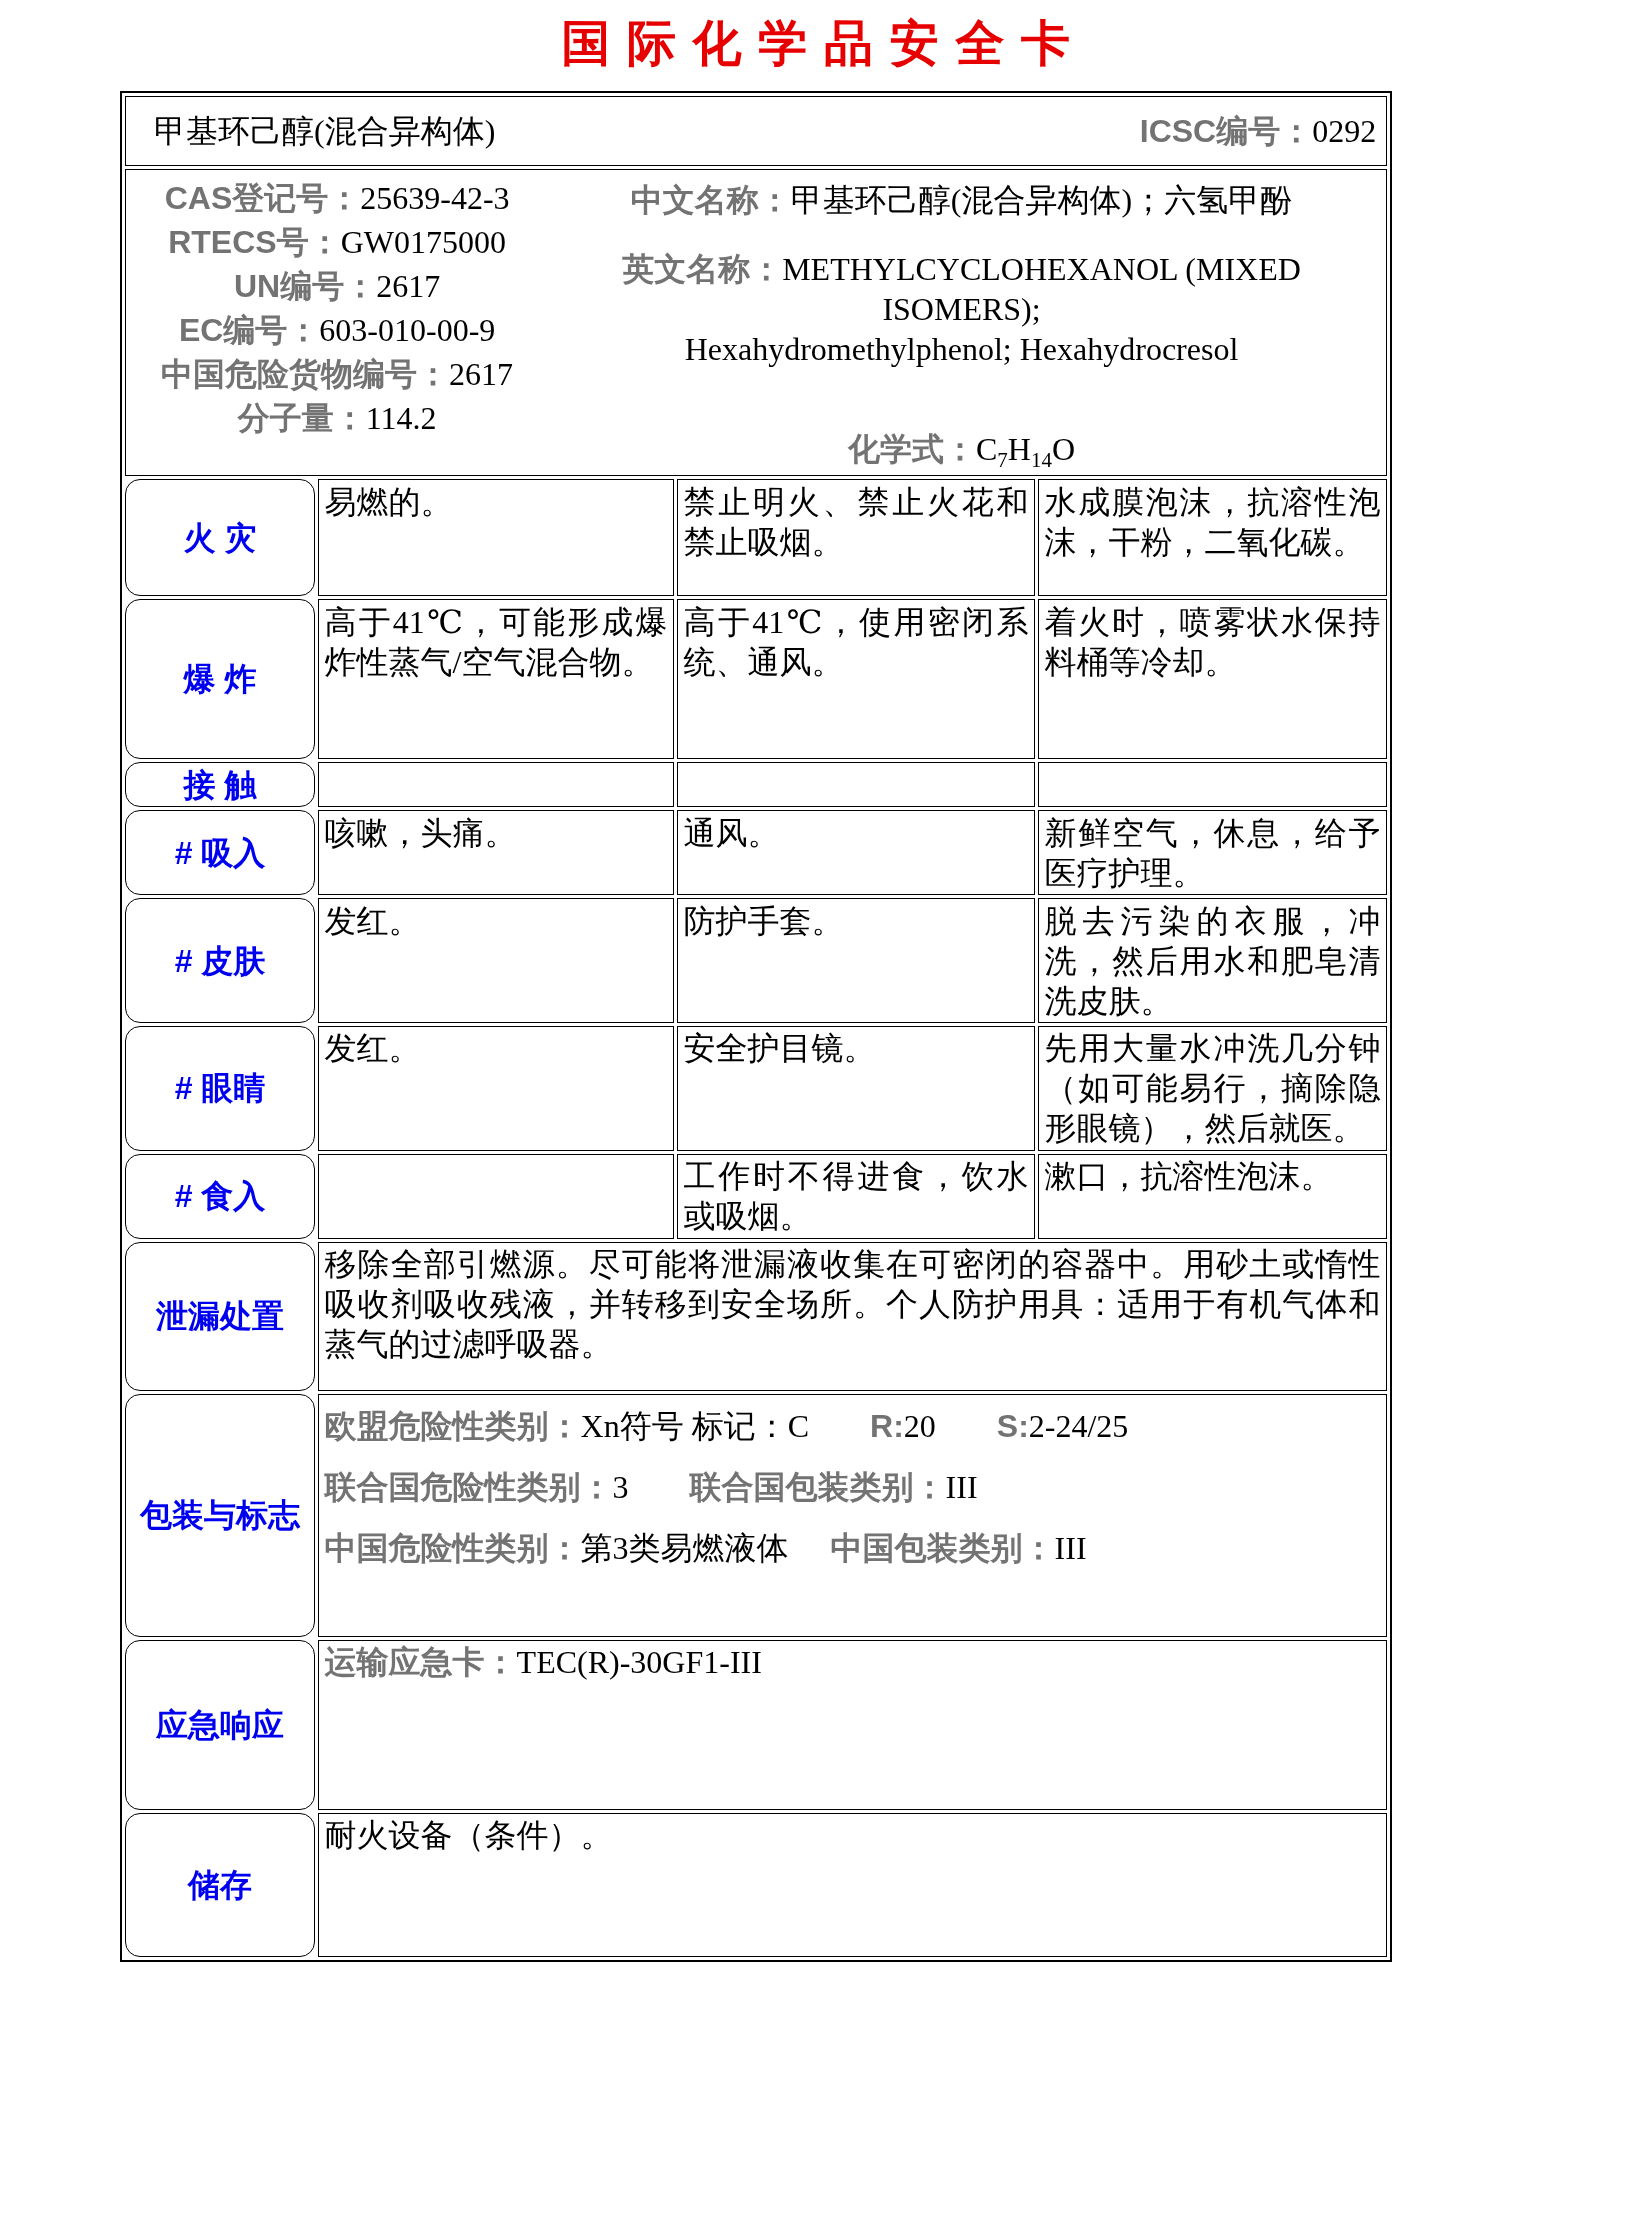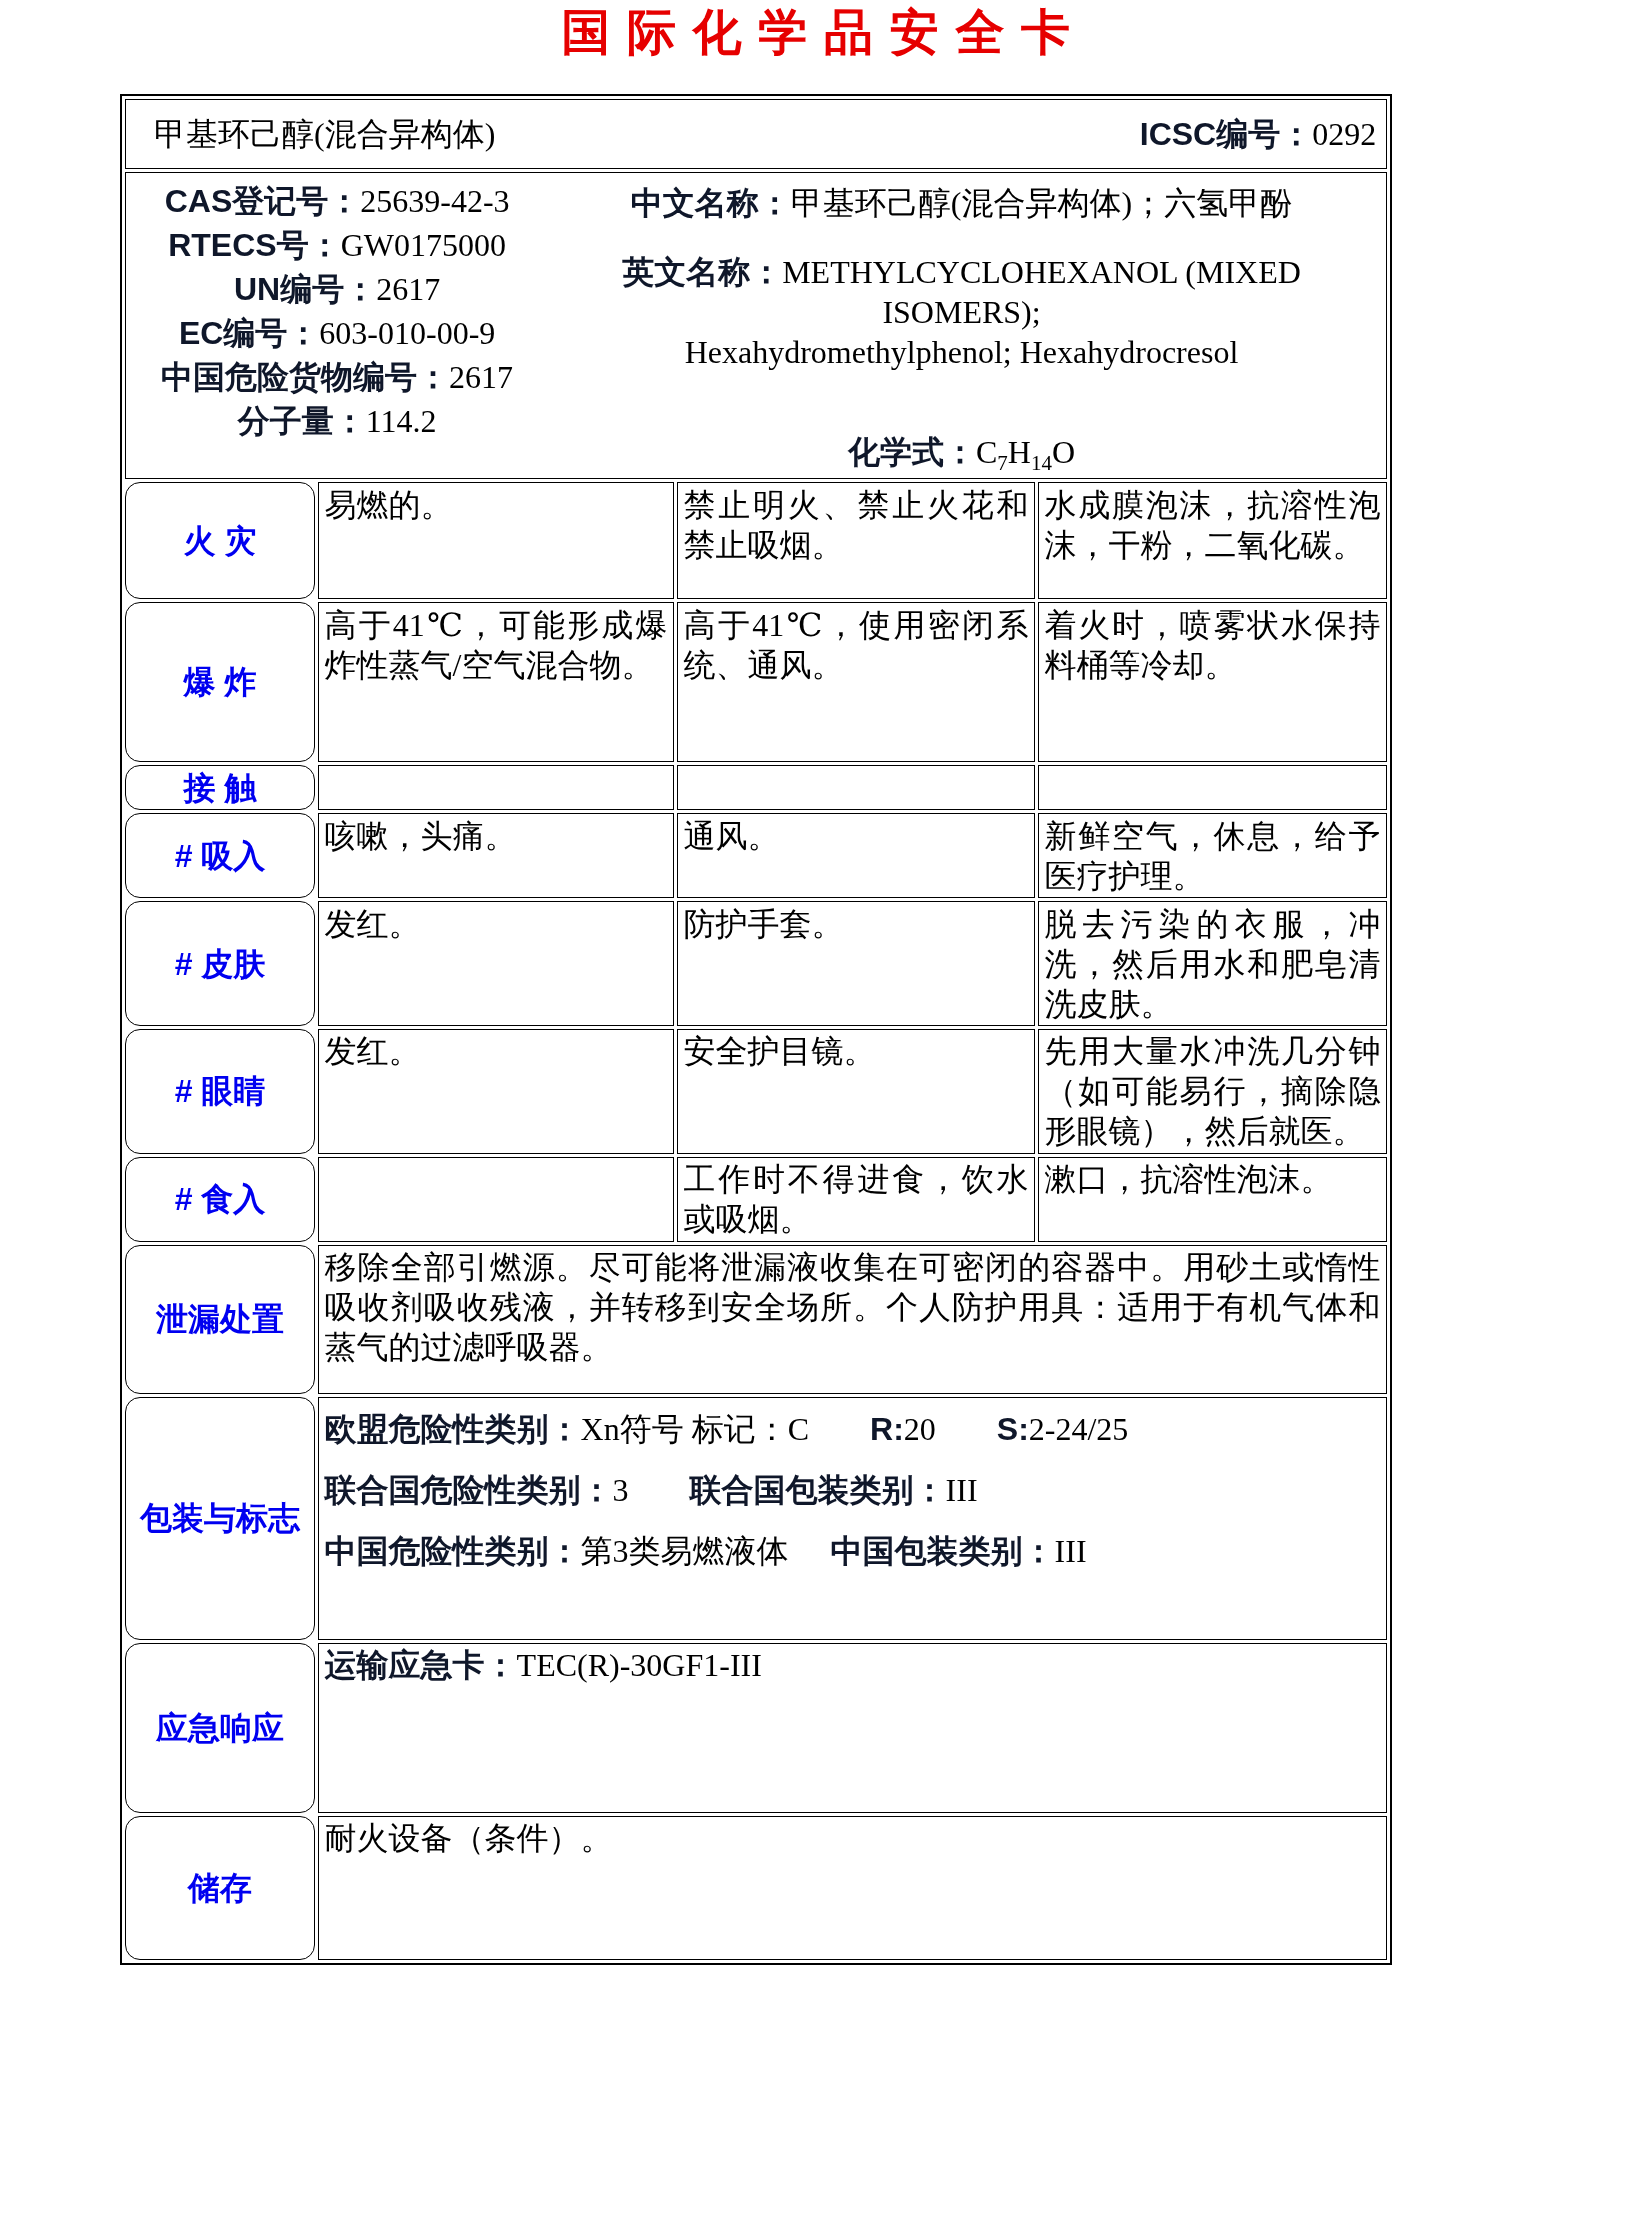--- a/index.html
+++ b/index.html
@@ -10,42 +10,43 @@
     color: #000000;
     position: relative;
   }
   .page-title {
     text-align: center;
     color: #e60000;
     font-family: "Liberation Sans", "DejaVu Sans", sans-serif;
     font-weight: bold;
     font-size: 49px;
     letter-spacing: 16.7px;
-    margin: 0 0 28px 0;
+    padding-top: 11px;
+    margin: 0 0 14px 0;
   }
   .card {
     margin-left: 120px;
     width: 1254px;
     border-collapse: separate;
     border-spacing: 3.5px;
     border: 2.8px solid #000;
     table-layout: fixed;
     background: #fff;
   }
   .card td {
     border: 1.4px solid #000;
     box-sizing: border-box;
     vertical-align: top;
     padding: 1.4px 5.6px;
     overflow: hidden;
     font-size: 32px;
     line-height: 1.25;
   }
   .lbl {
-    color: #0f172a;
+    color: #737373;
     font-weight: bold;
     font-family: "Liberation Sans", "DejaVu Sans", sans-serif;
   }
   .typecell {
     text-align: center;
     vertical-align: middle !important;
     color: #0000f0;
     font-weight: bold;
     font-family: "Liberation Sans", "DejaVu Sans", sans-serif;
     font-size: 32px;

